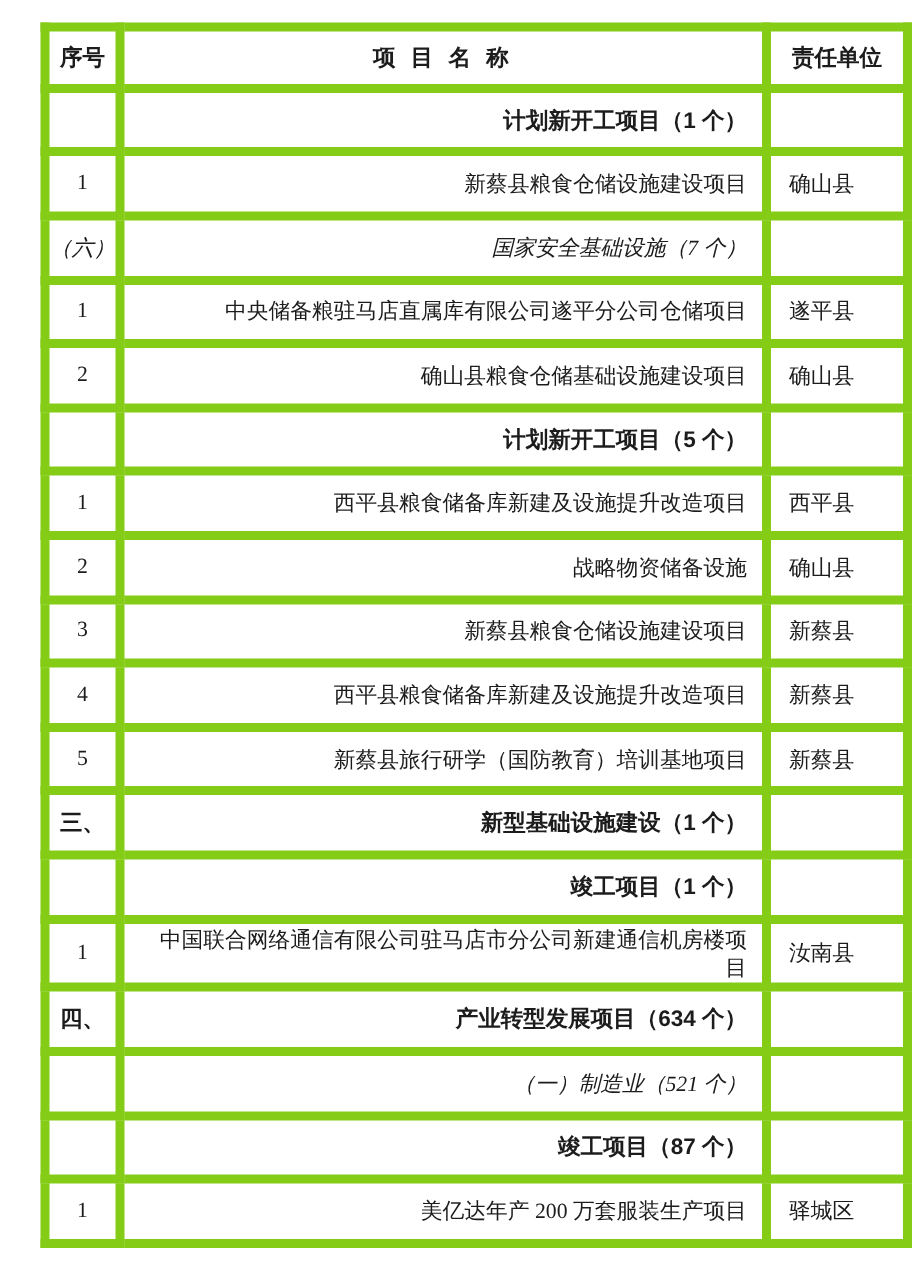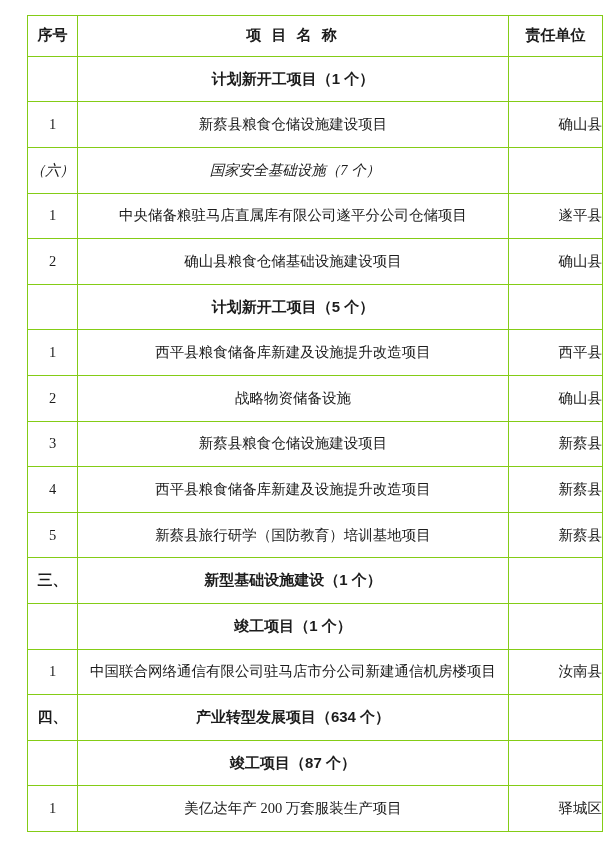--- a/index.html
+++ b/index.html
@@ -21,47 +21,47 @@
     top: 15px;
     width: 575px;
     height: 817px;
     border-collapse: collapse;
     table-layout: fixed;
     color: #1c1c1c;
   }
 
   .projects th,
   .projects td {
-    border: 1px solid #84cc16;
+    border: 6px solid #84cc16;
     vertical-align: middle;
     overflow: hidden;
     height: 40.85px;
   }
 
   .projects thead th {
     font-family: "Liberation Sans", sans-serif;
     font-weight: bold;
     font-size: 15px;
     text-align: center;
   }
   .projects thead th.h-name { letter-spacing: 3px; }
 
   td.cell-num {
     text-align: center;
     font-family: "Liberation Serif", serif;
     font-size: 14.5px;
   }
   td.cell-name {
-    text-align: center;
+    text-align: right;
     padding: 0 10px;
     font-family: "Liberation Serif", serif;
     font-size: 14.5px;
   }
   td.cell-unit {
-    text-align: right;
+    text-align: left;
     font-family: "Liberation Serif", serif;
     font-size: 14.5px;
     padding-left: 12px;
   }
 
   
   tr.row-bold td.cell-name,
   tr.row-bold td.cell-num {
     font-family: "Liberation Sans", sans-serif;
     font-weight: bold;
@@ -163,20 +163,25 @@
         <tr>
           <td class="cell-num">1</td>
           <td class="cell-name">中国联合网络通信有限公司驻马店市分公司新建通信机房楼项目</td>
           <td class="cell-unit">汝南县</td>
         </tr>
         <tr class="row-bold">
           <td class="cell-num">四、</td>
           <td class="cell-name">产业转型发展项目（634 个）</td>
           <td class="cell-unit"></td>
         </tr>
+        <tr class="row-kai">
+          <td class="cell-num"></td>
+          <td class="cell-name">（一）制造业（521 个）</td>
+          <td class="cell-unit"></td>
+        </tr>
         <tr class="row-bold">
           <td class="cell-num"></td>
           <td class="cell-name">竣工项目（87 个）</td>
           <td class="cell-unit"></td>
         </tr>
         <tr>
           <td class="cell-num">1</td>
           <td class="cell-name">美亿达年产 200 万套服装生产项目</td>
           <td class="cell-unit">驿城区</td>
         </tr>

